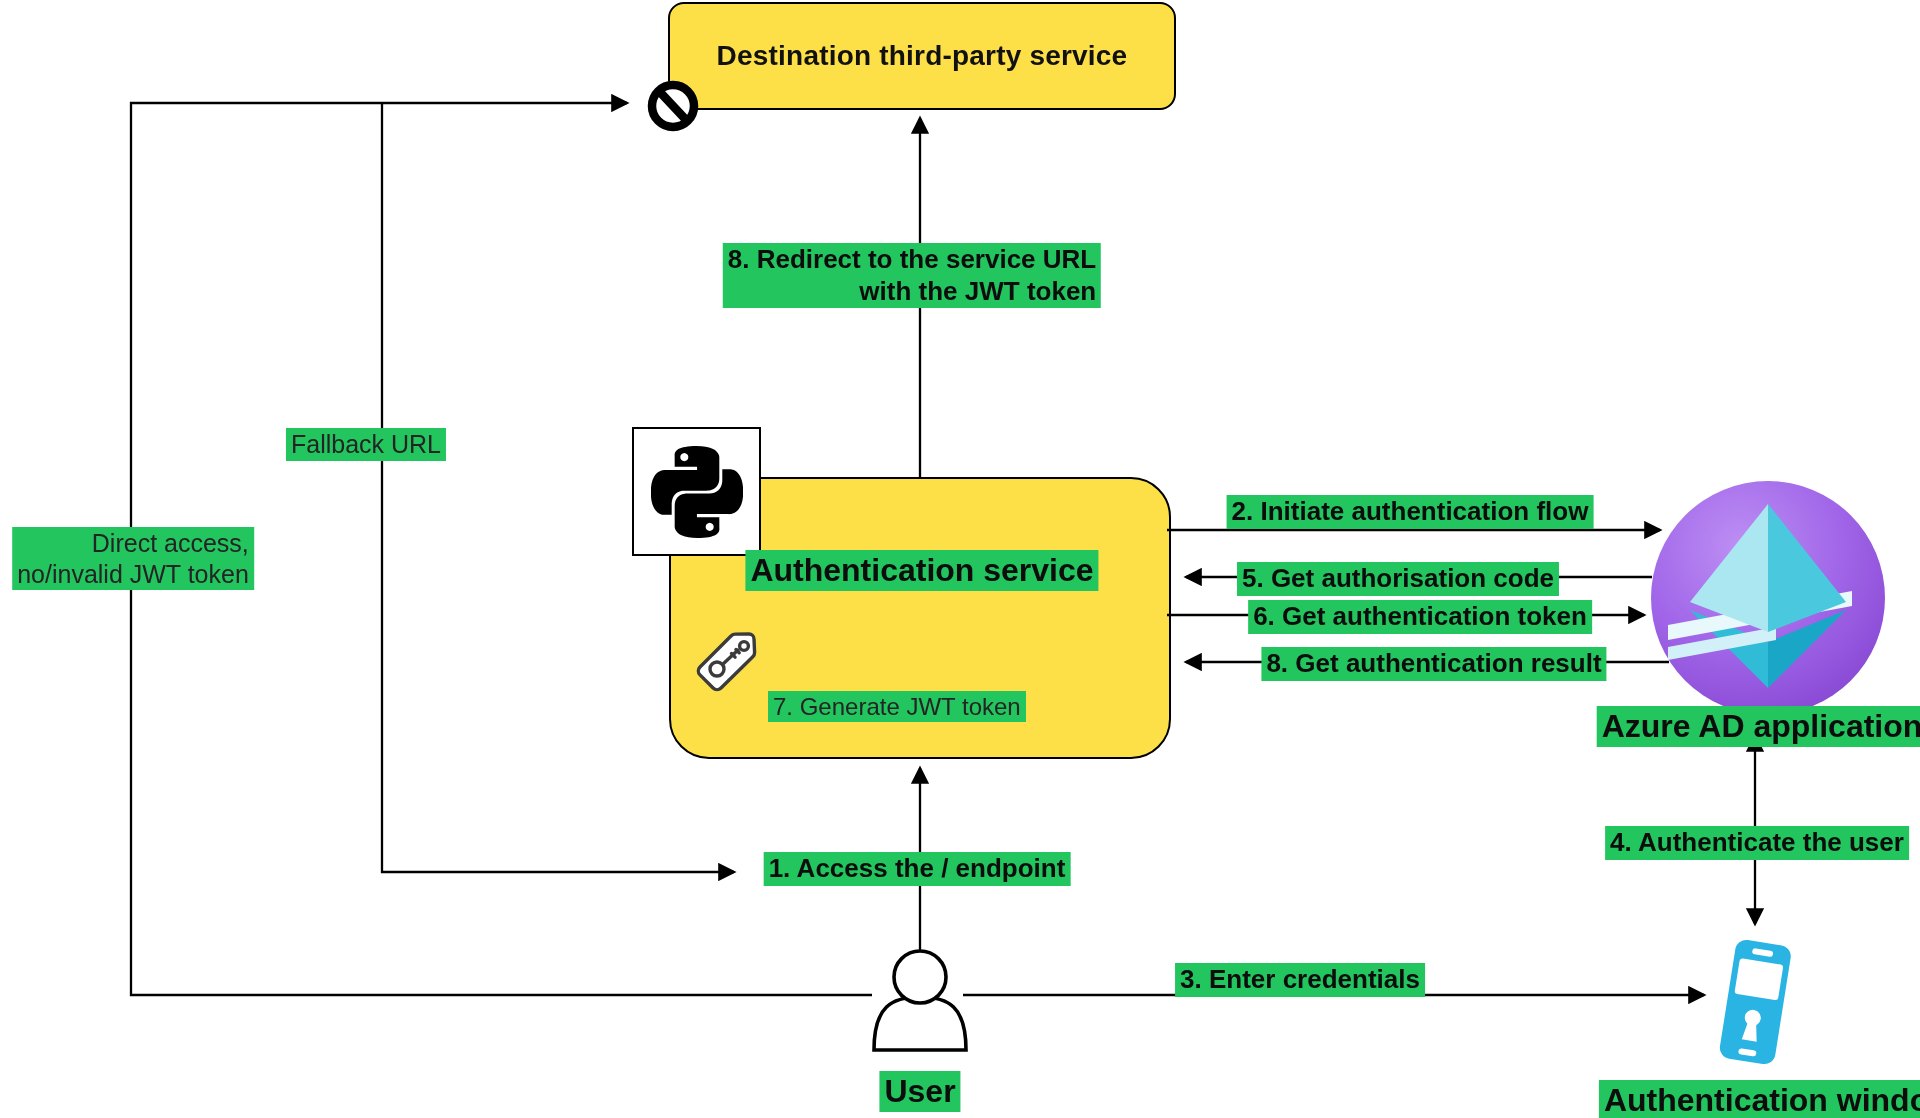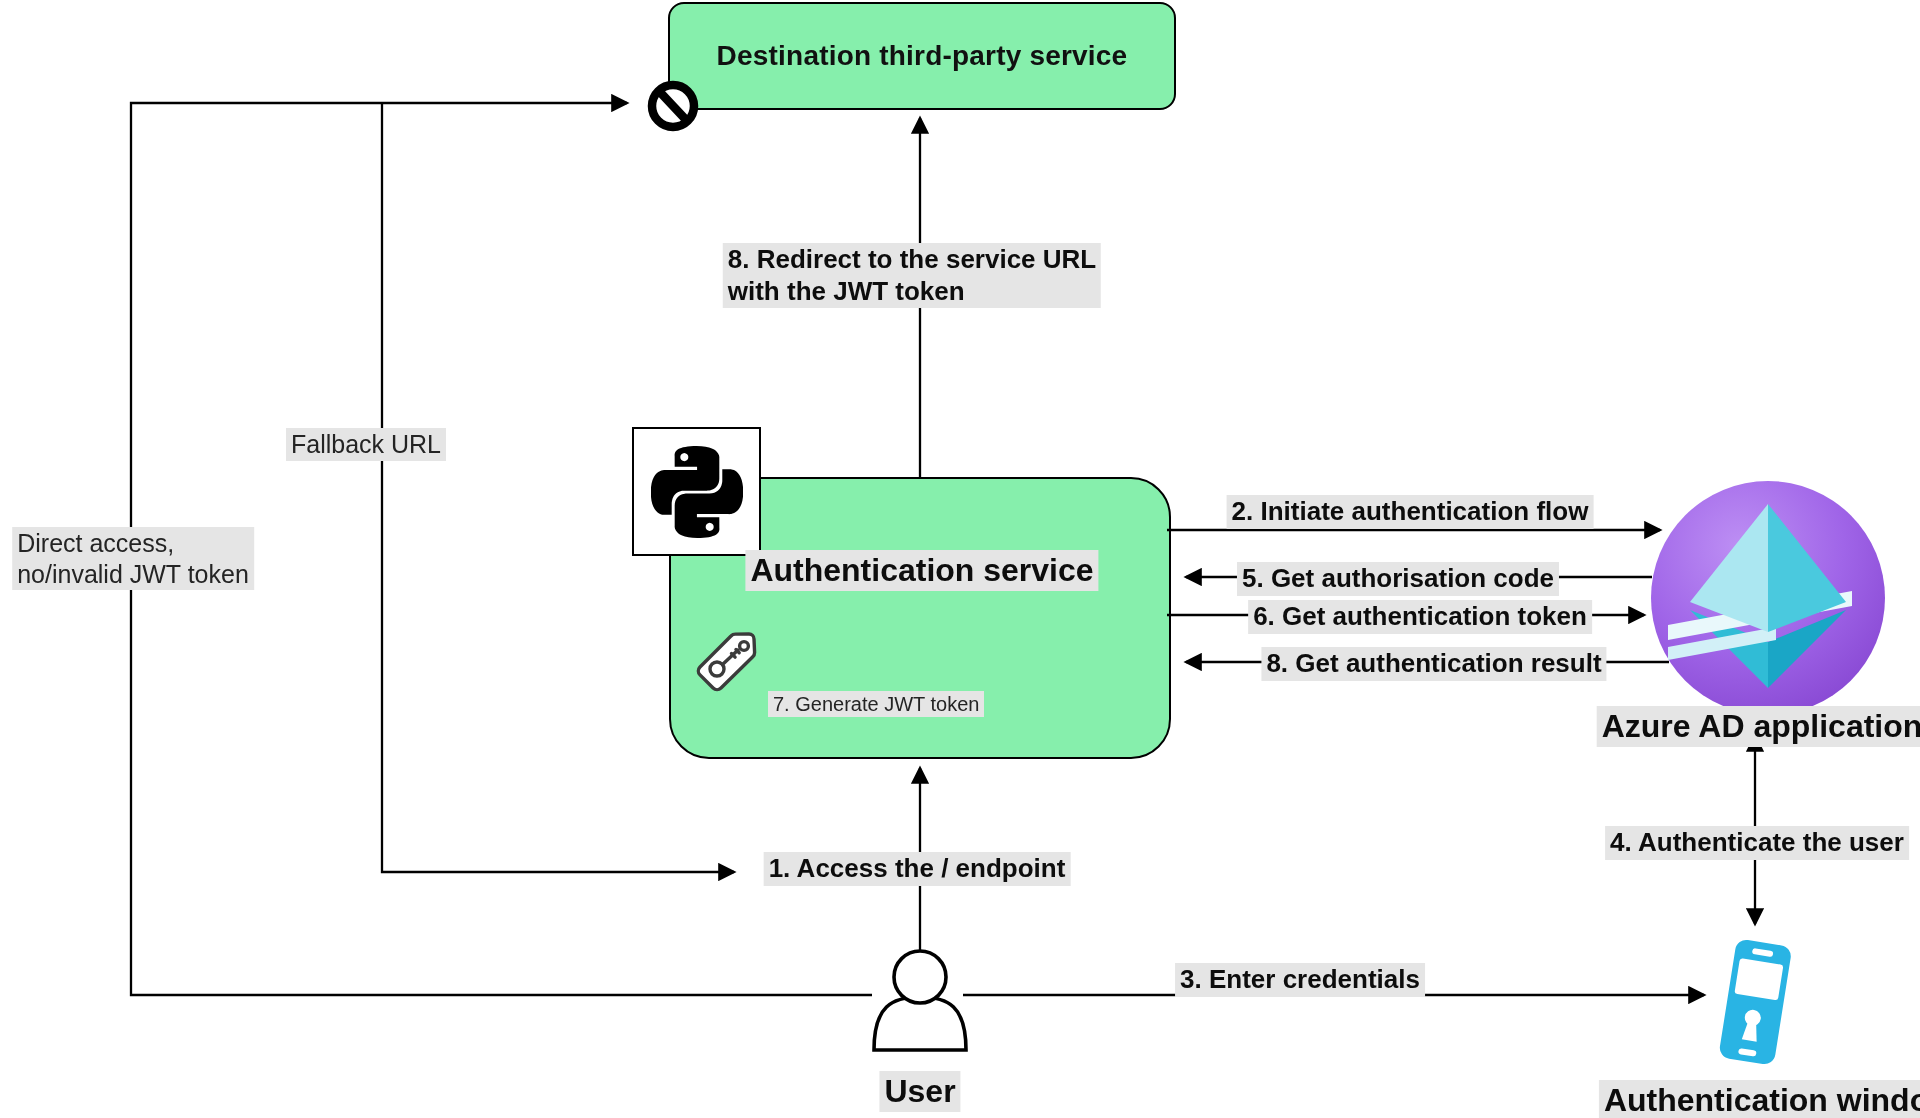--- a/index.html
+++ b/index.html
@@ -1,30 +1,30 @@
 <!DOCTYPE html>
 <html><head>
 <meta charset="utf-8">
 <style>
   html,body{margin:0;padding:0;background:#fff;}
   .canvas{
     position:relative;width:1920px;height:1118px;background:#fff;
     font-family:"Liberation Sans", sans-serif;color:#111;overflow:hidden;
   }
-  .node-box{position:absolute;background:#86efac;border:2.5px solid #000;text-align:center;}
+  .node-box{position:absolute;background:#fde047;border:2.5px solid #000;text-align:center;}
   #destination-box{left:668px;top:2px;width:504px;height:104px;border-radius:16px;
     display:flex;align-items:center;justify-content:center;z-index:1;}
   #auth-box{left:669px;top:477px;width:498px;height:278px;border-radius:40px;border-width:2.2px;z-index:1;}
   #python-box{position:absolute;left:632px;top:427px;width:125px;height:125px;border:2.5px solid #000;background:#fff;
     display:flex;align-items:center;justify-content:center;z-index:3;}
   .box-title{font-weight:bold;font-size:28px;letter-spacing:.2px;}
   .connectors{position:absolute;left:0;top:0;z-index:2;pointer-events:none;}
   .icon-abs{position:absolute;z-index:3;}
-  .lbl{position:absolute;z-index:4;font-weight:bold;font-size:26px;color:#0d0d0d;background:#e5e5e5;
-    padding:1px 5px;white-space:nowrap;transform:translateX(-50%);line-height:1.22;text-align:left;}
+  .lbl{position:absolute;z-index:4;font-weight:bold;font-size:26px;color:#0d0d0d;background:#22c55e;
+    padding:1px 5px;white-space:nowrap;transform:translateX(-50%);line-height:1.22;text-align:right;}
   .lbl.light{font-weight:400;font-size:25px;color:#242424;margin-top:46px;}
   .lbl.big{font-size:32px;}
   .lbl.anchor-left{transform:none;}
 </style>
 </head>
 <body>
 
 <div class="canvas">
 
   <div class="node-box" id="destination-box">
@@ -117,21 +117,21 @@
       <rect x="30" y="13" width="21" height="6" rx="3" fill="#fff"></rect>
       <rect x="19" y="25" width="44" height="36" rx="3" fill="#fff"></rect>
       <circle cx="41" cy="82" r="8" fill="#fff"></circle>
       <polygon points="37,86 45,86 48.5,105 33.5,105" fill="#fff"></polygon>
       <rect x="32" y="114" width="18" height="6" rx="3" fill="#fff"></rect>
     </g>
   </svg>
 
   <span class="lbl big" style="left:922px;top:550px">Authentication service</span>
 
-  <span class="lbl light anchor-left" style="left:768px;top:645px;font-size:20px">7. Generate JWT token</span>
+  <span class="lbl light anchor-left" style="left:768px;top:645px;font-size:24px">7. Generate JWT token</span>
 
   <span class="lbl light" style="left:133px;top:481px"><span>Direct access,</span><br><span>no/invalid JWT token</span></span>
 
   <span class="lbl light" style="left:366px;top:382px">Fallback URL</span>
 
   <span class="lbl" style="left:917px;top:852px">1. Access the / endpoint</span>
 
   <span class="lbl" style="left:912px;top:243px"><span>8. Redirect to the service URL</span><br><span>with the JWT token</span></span>
 
   <span class="lbl" style="left:1410px;top:495px">2. Initiate authentication flow</span>

